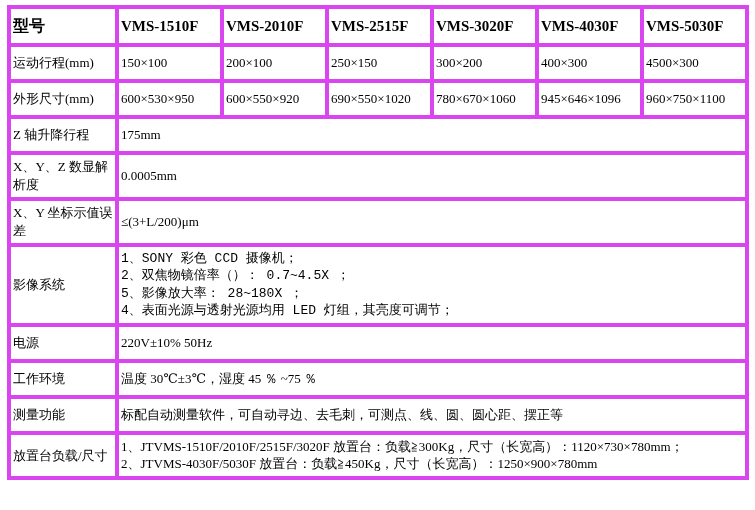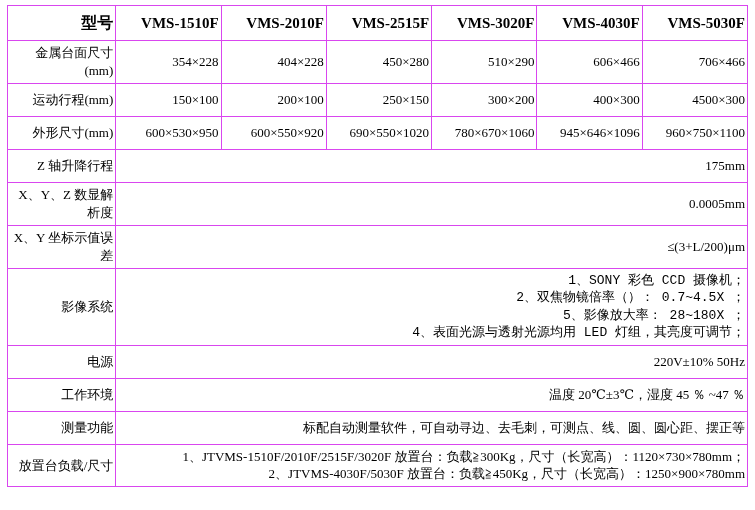--- a/index.html
+++ b/index.html
@@ -20,22 +20,22 @@
     position: relative;
     box-sizing: border-box;
   }
   table.spec {
     border-collapse: collapse;
     width: 741px;
     margin: 5px 0 0 7px;
     table-layout: fixed;
   }
   table.spec td, table.spec th {
-    border: 1px solid #d946ef;
-    text-align: right;
+    border: 4px solid #d946ef;
+    text-align: left;
     vertical-align: middle;
     font-size: 13px;
     padding: 3px 2px;
     line-height: 1.35;
     font-weight: normal;
   }
   
   tr.head td {
     font-weight: bold;
     font-size: 15px;
@@ -106,29 +106,20 @@
       <tr class="head">
         <td class="rowlabel">型号</td>
         <td>VMS-1510F</td>
         <td>VMS-2010F</td>
         <td>VMS-2515F</td>
         <td>VMS-3020F</td>
         <td>VMS-4030F</td>
         <td>VMS-5030F</td>
       </tr>
 
-      <tr>
-        <td class="rowlabel tall">金属台面尺寸(mm)</td>
-        <td class="tall">354×228</td>
-        <td class="tall">404×228</td>
-        <td class="tall">450×280</td>
-        <td class="tall">510×290</td>
-        <td class="tall">606×466</td>
-        <td class="tall">706×466</td>
-      </tr>
 
 
       <tr>
         <td class="rowlabel single">运动行程(mm)</td>
         <td class="single">150×100</td>
         <td class="single">200×100</td>
         <td class="single">250×150</td>
         <td class="single">300×200</td>
         <td class="single">400×300</td>
         <td class="single">4500×300</td>
@@ -169,21 +160,21 @@
         </td>
       </tr>
 
       <tr>
         <td class="rowlabel single">电源</td>
         <td class="single wide-center" colspan="6">220V±10%  50Hz</td>
       </tr>
 
       <tr>
         <td class="rowlabel single">工作环境</td>
-        <td class="single wide-center" colspan="6">温度 20℃±3℃，湿度 45 ％ ~47 ％</td>
+        <td class="single wide-center" colspan="6">温度 30℃±3℃，湿度 45 ％ ~75 ％</td>
       </tr>
 
       <tr>
         <td class="rowlabel single">测量功能</td>
         <td class="single wide-center measure-cell" colspan="6">标配自动测量软件，可自动寻边、去毛刺，可测点、线、圆、圆心距、摆正等</td>
       </tr>
 
       <tr>
         <td class="rowlabel">放置台负载/尺寸</td>
         <td class="loadsize-cell" colspan="6">

